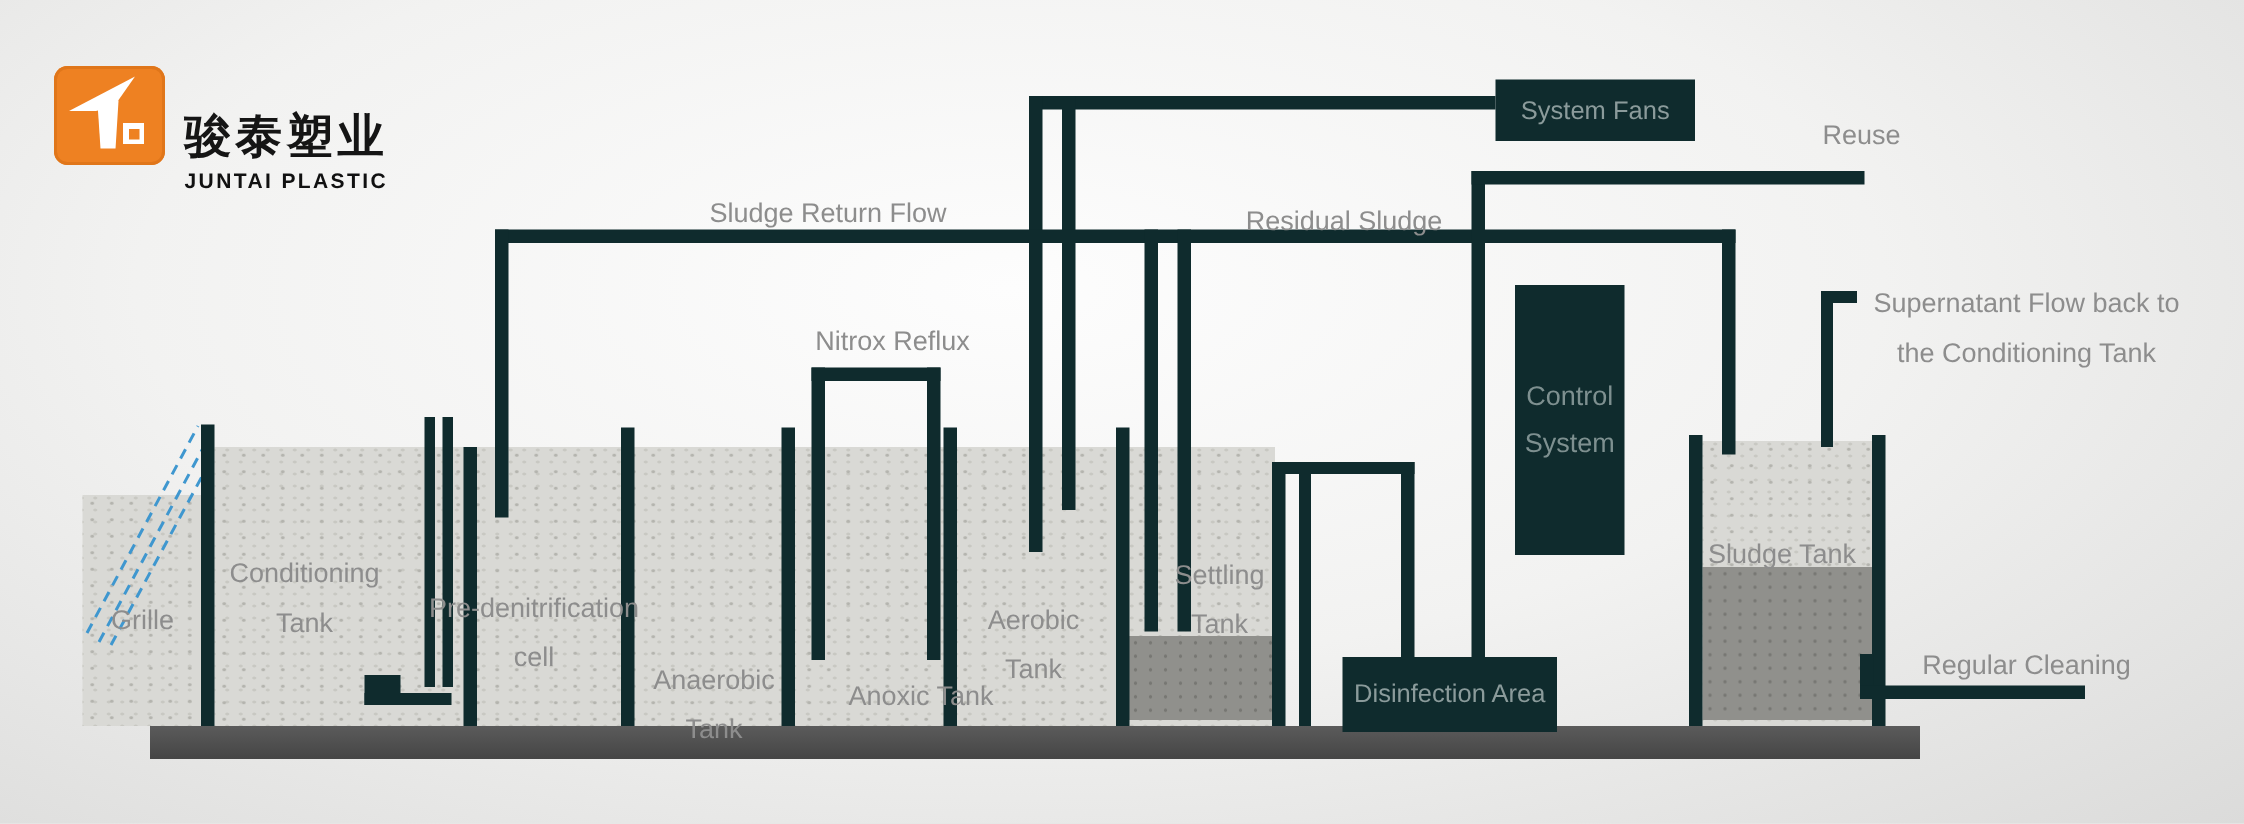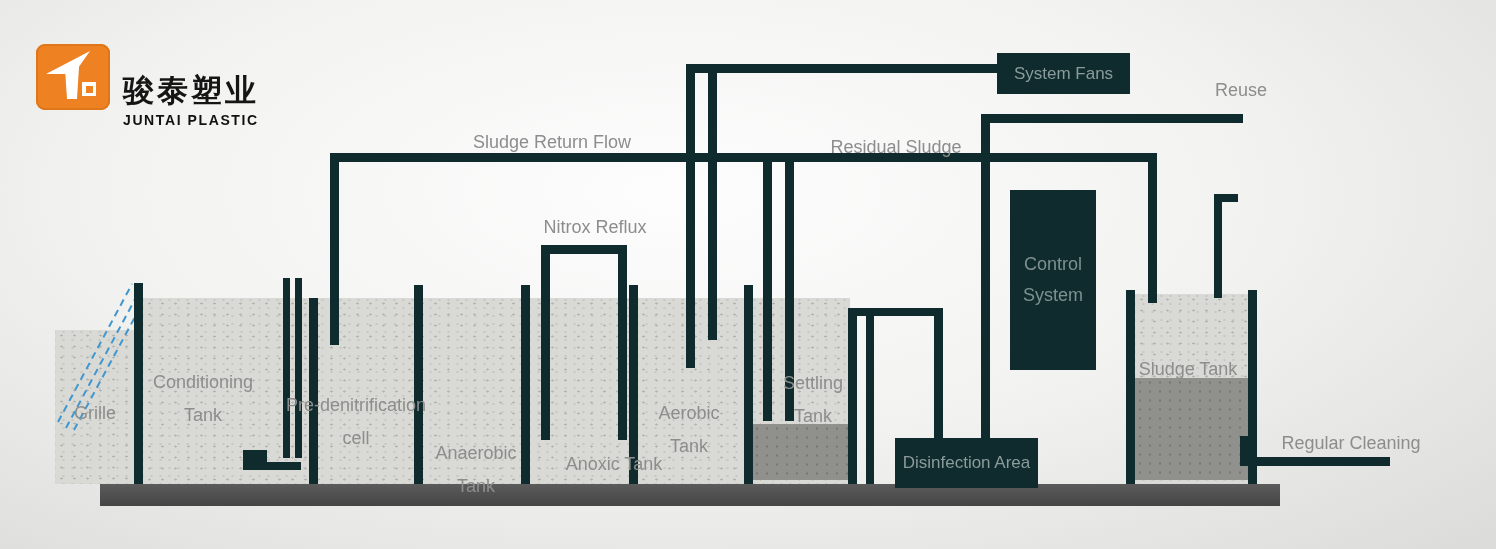--- a/index.html
+++ b/index.html
@@ -105,21 +105,21 @@
   <div class="pipe" style="left:1240px;top:457px;width:150px;height:9px;"></div>
 
   <div class="pipe" style="left:283px;top:278px;width:7px;height:180px;"></div>
   <div class="pipe" style="left:295px;top:278px;width:7px;height:180px;"></div>
   <div class="pipe" style="left:243px;top:450px;width:24px;height:20px;"></div>
   <div class="pipe" style="left:243px;top:462px;width:58px;height:8px;"></div>
 
   <div class="darkbox" style="left:997px;top:53px;width:133px;height:41px;">
     <span>System Fans</span>
   </div>
-  <div class="darkbox col" style="left:1010px;top:190px;width:86px;height:180px;">
+  <div class="darkbox col" style="left:1010px;top:190px;width:73px;height:180px;">
     <span>Control</span>
     <span>System</span>
   </div>
   <div class="darkbox" style="left:895px;top:438px;width:143px;height:50px;">
     <span>Disinfection Area</span>
   </div>
 
   <div class="label" style="left:95px;top:397px;">Grille</div>
   <div class="label" style="left:203px;top:366px;">
     <span style="display:block">Conditioning</span>
@@ -141,15 +141,19 @@
   <div class="label" style="left:813px;top:367px;">
     <span style="display:block">Settling</span>
     <span style="display:block">Tank</span>
   </div>
   <div class="label" style="left:1188px;top:353px;">Sludge Tank</div>
 
   <div class="label" style="left:540px;top:126px;margin-left:12px;">Sludge Return Flow</div>
   <div class="label" style="left:595px;top:211px;">Nitrox Reflux</div>
   <div class="label" style="left:896px;top:131px;">Residual Sludge</div>
   <div class="label" style="left:1241px;top:74px;">Reuse</div>
+  <div class="label" style="left:1351px;top:186px;">
+    <span style="display:block">Supernatant Flow back to</span>
+    <span style="display:block">the Conditioning Tank</span>
+  </div>
   <div class="label" style="left:1351px;top:427px;">Regular Cleaning</div>
 
 </div>
 
 </body></html>

